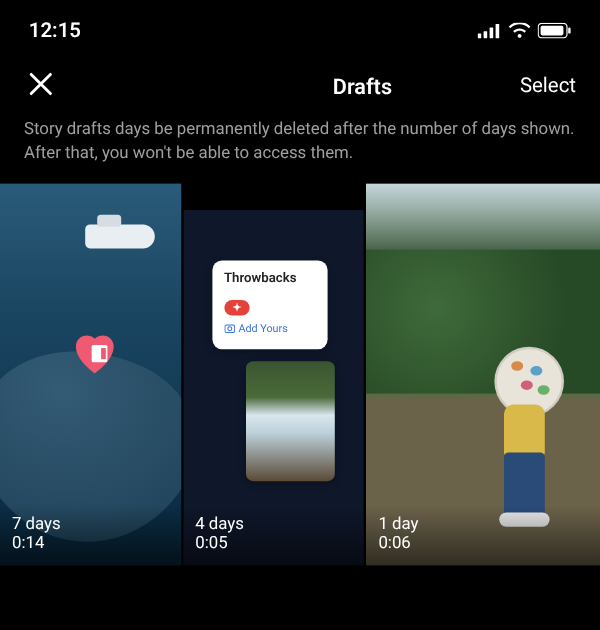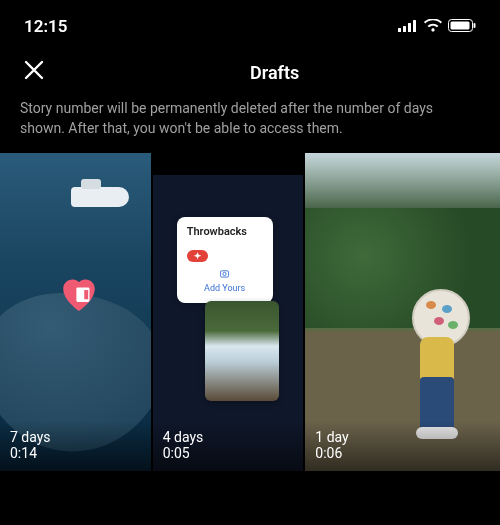--- a/index.html
+++ b/index.html
@@ -21,35 +21,35 @@
   .d1 .boat { position:absolute; top:34px; right:22px; width:58px; height:20px; background:#e8eef2; border-radius:4px 10px 10px 4px; }
   .d1 .boat::before { content:""; position:absolute; top:-8px; left:10px; width:20px; height:10px; background:#d6dde2; border-radius:3px; }
   .d1 .whale { position:absolute; bottom:20px; left:-20px; width:180px; height:160px; background: radial-gradient(ellipse at 30% 30%, #3a617a, #1f4258); border-radius: 60% 40% 50% 50% / 50% 40% 60% 50%; transform: rotate(25deg); opacity:0.85; }
   .d1 .heart { position:absolute; top:120px; left:58px; width:42px; height:42px; }
   .d1 .heart svg { width:100%; height:100%; }
   
   .d2 { background:#0f172a;margin-top:22px; }
   .d2 .card { position:absolute; top:42px; left:24px; width:96px; background:#fff; border-radius:8px; padding:8px 10px 10px 10px; box-shadow:0 2px 6px rgba(0,0,0,0.25); }
   .d2 .card-title { font-size:11px; font-weight:600; color:#222; margin-bottom:6px; }
   .d2 .card-badge { display:inline-block; background:#e2423a; color:#fff; font-size:9px; border-radius:10px; padding:1px 7px; font-weight:600; }
-  .d2 .card-link { font-size:9px; color:#3a72d8; margin-top:6px; display:flex; align-items:center; gap:3px;flex-direction:column; }
+  .d2 .card-link { font-size:9px; color:#3a72d8; margin-top:6px; display:flex; align-items:center; gap:3px; }
   .d2 .waterfall { position:absolute; top:126px; left:52px; width:74px; height:100px; background: linear-gradient(180deg,#39552f 0%, #4b6a3a 30%, #d9e6ee 45%, #bcd0da 60%, #5a4a36 100%); border-radius:6px; box-shadow:0 2px 6px rgba(0,0,0,0.3); }
   
   .d3 { background: linear-gradient(180deg,#4a6a45 0%, #2f4a2e 18%, #3a5a38 35%, #5a6a44 55%, #6b6b4f 80%, #4a4a3a 100%); padding-left: 44px; }
   .d3 .sky { position:absolute; top:0; left:0; right:0; height:60px; background:linear-gradient(180deg, rgba(210,225,235,0.9), rgba(120,150,120,0.2)); }
   .d3 .bush { position:absolute; top:55px; left:0; right:0; height:120px; background: radial-gradient(circle at 30% 40%, #3f6a3a, #274a26 70%); }
   .d3 .ground { position:absolute; bottom:0; left:0; right:0; height:140px; background:#6b624a; }
   .d3 .person { position:absolute; bottom:32px; right:30px; width:64px; height:150px; }
   .d3 .basket { position:absolute; top:0; left:6px; width:58px; height:58px; background:#e8e4da; border-radius:50%; border:2px solid #d0ccc0; }
   .d3 .basket::after { content:""; position:absolute; top:10px; left:12px; width:10px; height:8px; background:#d88a4a; border-radius:50%; box-shadow: 16px 4px 0 #5aa0c8, 8px 16px 0 #d0607a, 22px 20px 0 #6ab06a; }
   .d3 .torso { position:absolute; top:48px; left:14px; width:34px; height:44px; background:#d8b94a; border-radius:8px 8px 4px 4px; }
   .d3 .legs { position:absolute; top:88px; left:14px; width:34px; height:58px; background:#2a4a78; border-radius:4px 4px 6px 6px; }
   .d3 .shoes { position:absolute; bottom:0; left:10px; width:42px; height:12px; background:#e8e8e8; border-radius:6px; }
   .nav-left, .nav-center, .nav-right { flex:1; display:flex; align-items:center; }
-  .nav-center { justify-content:flex-start; }
+  .nav-center { justify-content:flex-end; }
   .nav-right { justify-content:flex-end; }
 </style>
 </head>
 <body>
 
 <div class="frame">
 
   <div class="status-bar">
     <div class="status-time">12:15</div>
     <div class="status-right">
@@ -82,23 +82,26 @@
         <span>
           <svg width="24" height="24" viewBox="0 0 24 24">
               <path d="M4 4 L20 20 M20 4 L4 20" stroke="#fff" stroke-width="2.4" stroke-linecap="round"></path>
             </svg>
         </span>
       </div>
     </div>
     <div class="nav-center">
       <div class="nav-title">Drafts</div>
     </div>
+    <div class="nav-right">
+      <div class="nav-select">Select</div>
+    </div>
   </div>
 
-  <div class="info-text">Story number will be permanently deleted after the number of days shown. After that, you won't be able to access them.</div>
+  <div class="info-text">Story drafts days be permanently deleted after the number of days shown. After that, you won't be able to access them.</div>
 
   <div class="grid">
 
     <div class="draft d1">
       <div class="boat"></div>
       <div class="whale"></div>
       <div class="heart">
         <svg viewBox="0 0 32 32">
             <path d="M16 29s-12-8-12-17c0-4 3-7 7-7 3 0 5 2 5 2s2-2 5-2c4 0 7 3 7 7 0 9-12 17-12 17z" fill="#ef5a72"></path>
             <rect x="14" y="11" width="10" height="11" fill="#fff" rx="1"></rect>

